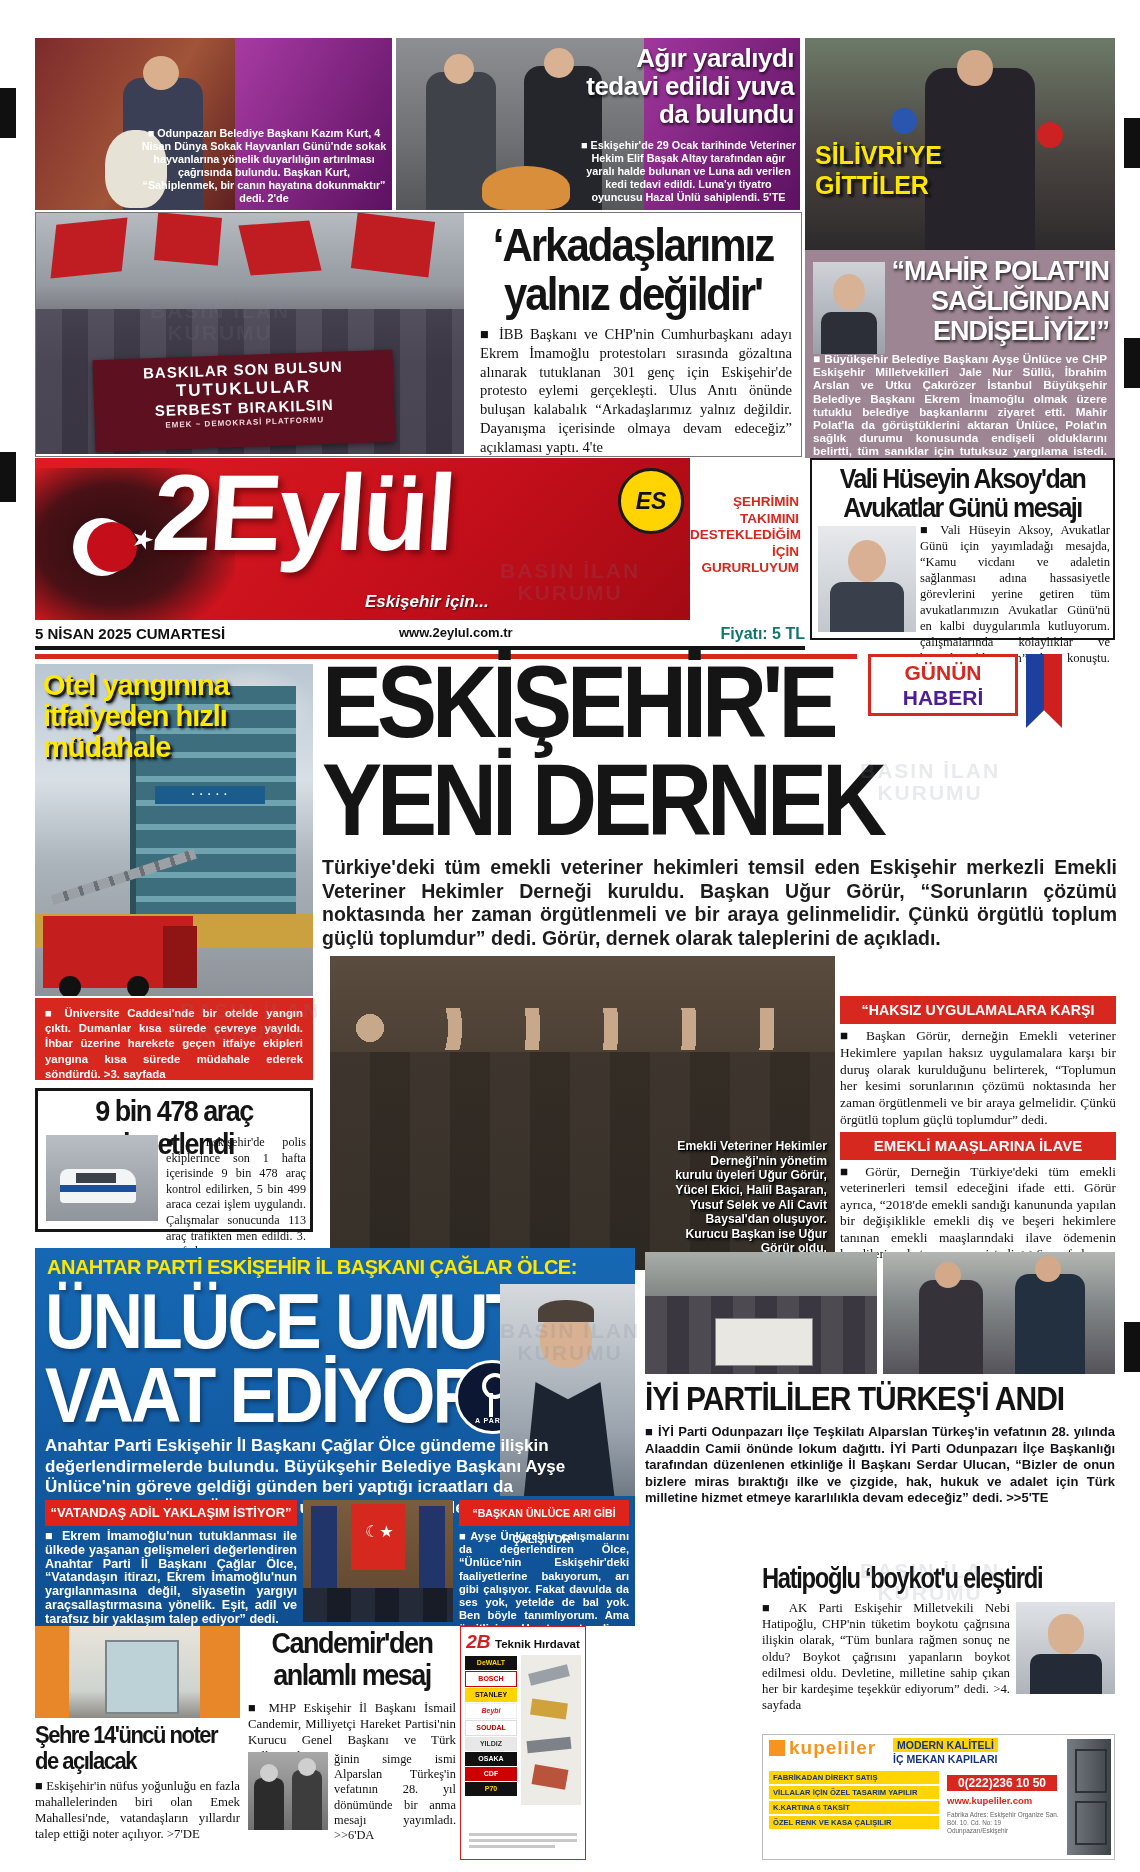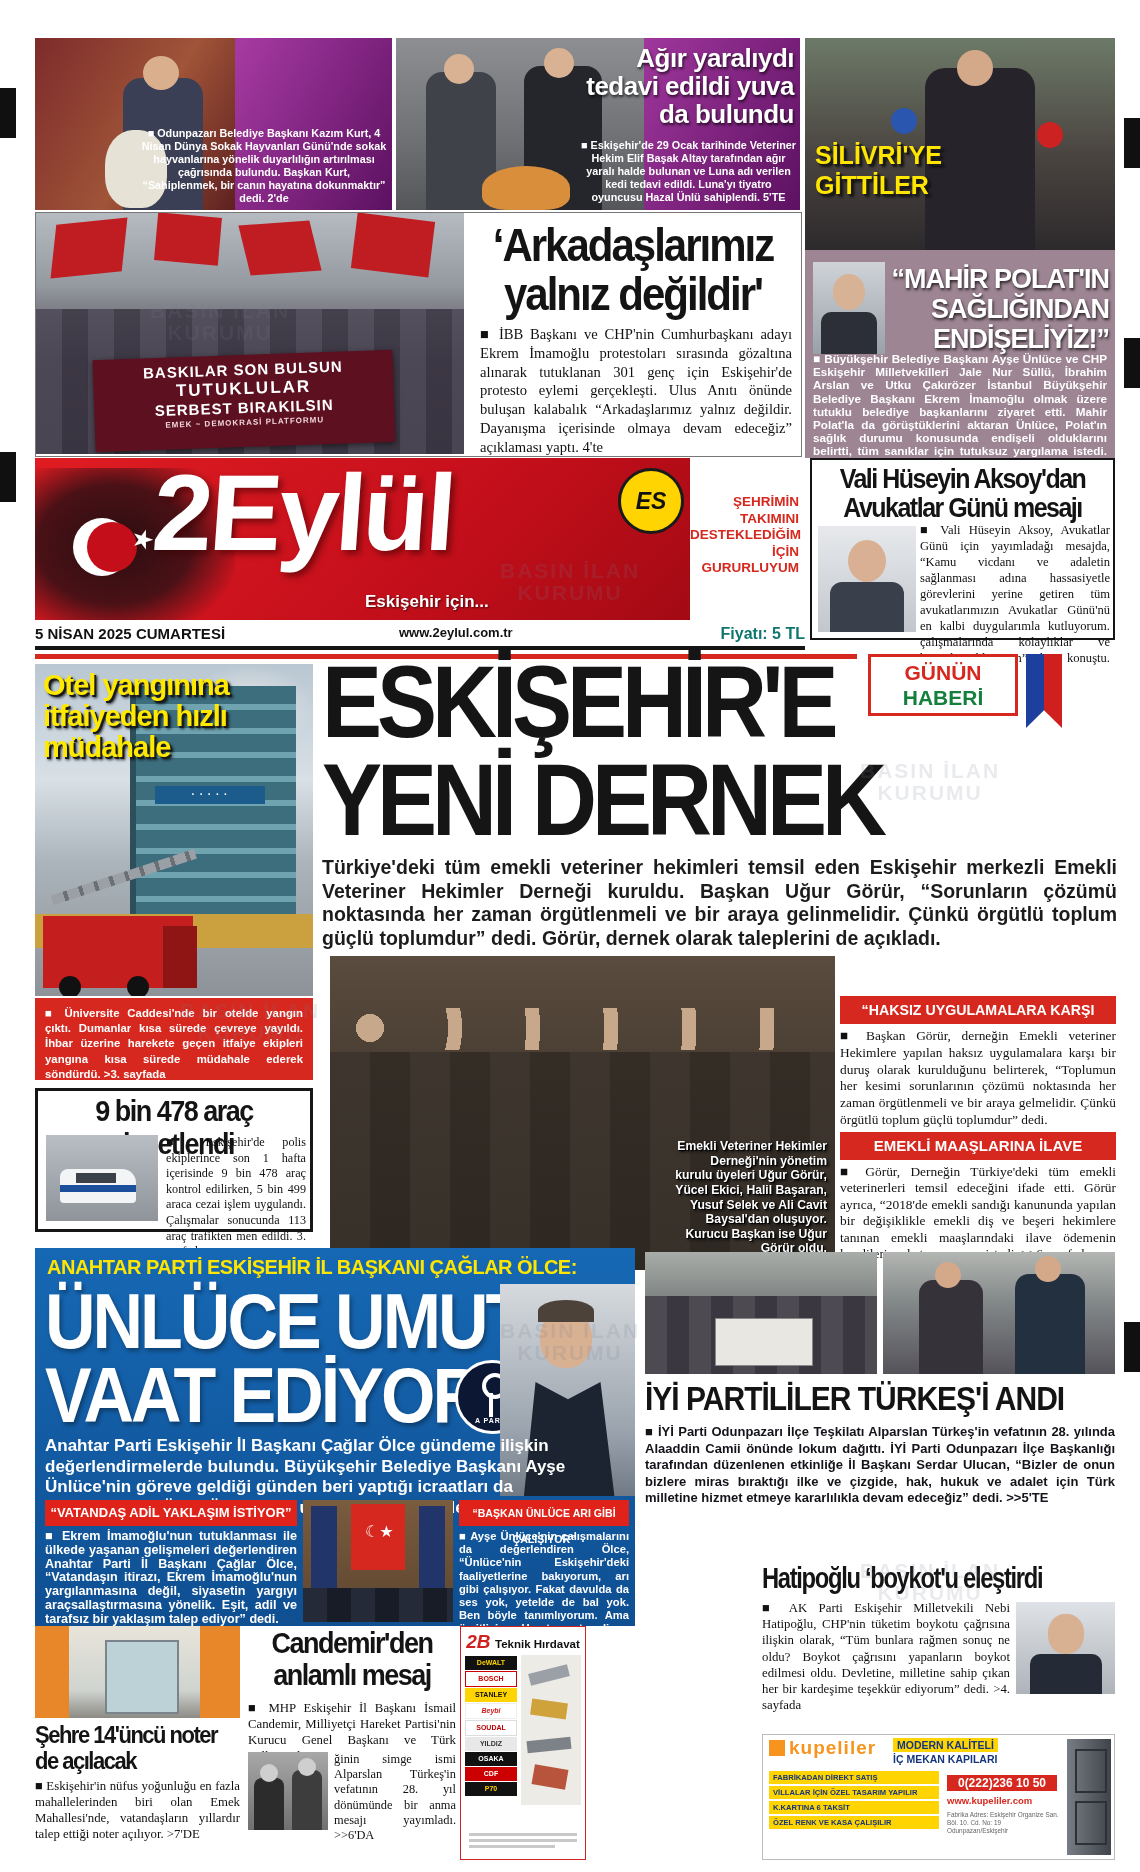--- a/index.html
+++ b/index.html
@@ -65,21 +65,21 @@
       <div class="abs" style="left:120px;top:30px;width:110px;height:182px;background:#26242a;border-radius:20px 20px 0 0;"></div>
       <div class="abs" style="left:152px;top:12px;width:36px;height:36px;background:#d3a98a;border-radius:50%;"></div>
       <div class="abs" style="left:86px;top:70px;width:26px;height:26px;background:#2a56b0;border-radius:50%;"></div>
       <div class="abs" style="left:232px;top:84px;width:26px;height:26px;background:#c22;border-radius:50%;"></div>
       <div class="abs b shk" style="left:10px;top:102px;width:160px;font-size:25px;line-height:30px;color:#ffe600;">SİLİVRİ'YE GİTTİLER</div>
     </div>
     <div class="photo" style="left:8px;top:224px;width:72px;height:92px;background:linear-gradient(180deg,#cfd3d8,#9aa0a8);">
       <div class="abs" style="left:20px;top:12px;width:32px;height:36px;background:#d8b294;border-radius:50%;"></div>
       <div class="abs" style="left:8px;top:50px;width:56px;height:42px;background:#2c2f38;border-radius:10px 10px 0 0;"></div>
     </div>
-    <div class="abs b w r sh" style="left:84px;top:218px;width:220px;font-size:27px;line-height:30px;letter-spacing:-1px;margin-top:8px;">“MAHİR POLAT'IN SAĞLIĞINDAN ENDİŞELİYİZ!”</div>
+    <div class="abs b w r sh" style="left:84px;top:218px;width:220px;font-size:27px;line-height:30px;letter-spacing:-1px;">“MAHİR POLAT'IN SAĞLIĞINDAN ENDİŞELİYİZ!”</div>
     <div class="abs b w j" style="left:8px;top:314px;width:294px;font-size:11.7px;line-height:13.2px;">■ Büyükşehir Belediye Başkanı Ayşe Ünlüce ve CHP Eskişehir Milletvekilleri Jale Nur Süllü, İbrahim Arslan ve Utku Çakırözer İstanbul Büyükşehir Belediye Başkanı Ekrem İmamoğlu olmak üzere tutuklu belediye başkanlarını ziyaret etti. Mahir Polat'la da görüştüklerini aktaran Ünlüce, Polat'ın sağlık durumu konusunda endişeli olduklarını belirtti, tüm sanıklar için tutuksuz yargılama istedi. &gt;&gt;3'TE</div>
   </div>
 
   <div class="abs" style="left:35px;top:212px;width:765px;height:243px;border:1px solid #777;background:#fff;">
     <div class="photo" style="left:0;top:0;width:428px;height:241px;background:linear-gradient(180deg,#b6bbc1 0%,#9599a0 30%,#4a4450 62%,#35313c 100%);">
       <div class="flag" style="left:18px;top:8px;width:70px;height:54px;transform:skewX(-12deg) rotate(-6deg);"></div>
       <div class="flag" style="left:120px;top:2px;width:64px;height:48px;transform:rotate(5deg);"></div>
       <div class="flag" style="left:208px;top:10px;width:72px;height:50px;transform:skewX(10deg) rotate(-4deg);"></div>
       <div class="flag" style="left:318px;top:4px;width:78px;height:56px;transform:rotate(7deg);"></div>
       <div class="abs" style="left:0;top:96px;width:428px;height:145px;background:repeating-linear-gradient(90deg,#4d4856 0 26px,#3a3542 26px 52px);opacity:.85;"></div>
@@ -93,21 +93,21 @@
     <div class="abs hl c" style="left:436px;top:8px;width:322px;font-size:42px;line-height:45px;letter-spacing:-2px;transform:scaleY(1.08);transform-origin:top center;">‘Arkadaşlarımız yalnız değildir'</div>
     <div class="abs serif j" style="left:444px;top:112px;width:312px;font-size:14.6px;line-height:18.8px;color:#111;">■ İBB Başkanı ve CHP'nin Cumhurbaşkanı adayı Ekrem İmamoğlu protestoları sırasında gözaltına alınarak tutuklanan 301 genç için Eskişehir'de protesto eylemi gerçekleşti. Ulus Anıtı önünde buluşan kalabalık “Arkadaşlarımız yalnız değildir. Dayanışma içerisinde olmaya devam edeceğiz” açıklaması yaptı. 4'te</div>
   </div>
 
   <div class="abs" style="left:35px;top:458px;width:655px;height:162px;background:linear-gradient(135deg,#e01c22 0%,#c40f1b 60%,#a30a14 100%);overflow:hidden;">
     <div class="abs" style="left:-20px;top:10px;width:220px;height:170px;background:radial-gradient(ellipse at 45% 45%,#2a0d10 0%,#4a1116 45%,rgba(120,10,18,0) 75%);"></div>
     <div class="abs" style="left:38px;top:60px;width:58px;height:58px;border-radius:50%;background:#fff;"></div>
     <div class="abs" style="left:52px;top:64px;width:50px;height:50px;border-radius:50%;background:#c40f1b;"></div>
     <div class="abs w" style="left:96px;top:66px;font-size:26px;transform:rotate(18deg);">★</div>
     <div class="abs b w" style="left:118px;top:-8px;font-size:108px;letter-spacing:-3px;transform:skewX(-4deg);text-shadow:4px 4px 6px rgba(60,0,0,.55);">2Eylül</div>
-    <div class="abs b w" style="left:330px;bottom:8px;font-size:17px;text-shadow:1px 1px 2px rgba(0,0,0,.6);text-align:center;">Eskişehir için...</div>
+    <div class="abs b w" style="left:330px;bottom:8px;font-size:17px;font-style:italic;text-shadow:1px 1px 2px rgba(0,0,0,.6);text-align:center;">Eskişehir için...</div>
     <div class="abs c" style="right:6px;top:10px;width:60px;height:60px;border-radius:50%;background:#ffd400;border:3px solid #1a1a1a;line-height:60px;font-weight:bold;font-size:23px;font-style:italic;color:#111;">ES</div>
   </div>
   <div class="abs b r" style="left:690px;top:458px;width:113px;height:162px;background:#fff;color:#d6281e;font-size:13.5px;line-height:16.5px;padding-top:36px;padding-right:4px;box-sizing:border-box;text-transform:uppercase;">ŞEHRİMİN TAKIMINI DESTEKLEDİĞİM İÇİN GURURLUYUM</div>
 
   <div class="abs" style="left:810px;top:458px;width:305px;height:182px;border:2px solid #141414;background:#fff;box-sizing:border-box;">
     <div class="abs hl c" style="left:4px;top:4px;width:293px;font-size:25px;line-height:26.5px;letter-spacing:-1.5px;transform:scaleY(1.08);transform-origin:top center;">Vali Hüseyin Aksoy'dan Avukatlar Günü mesajı</div>
     <div class="photo" style="left:6px;top:66px;width:98px;height:106px;background:linear-gradient(180deg,#e7e9ec,#c2c7cd);">
       <div class="abs" style="left:30px;top:14px;width:38px;height:42px;background:#d9b093;border-radius:50%;"></div>
       <div class="abs" style="left:12px;top:56px;width:74px;height:50px;background:#39404c;border-radius:12px 12px 0 0;"></div>
     </div>
@@ -143,21 +143,21 @@
       <div class="abs" style="left:14px;top:50px;width:76px;height:7px;background:#1b4f9c;"></div>
       <div class="abs" style="left:30px;top:38px;width:40px;height:10px;background:#3a4148;"></div>
     </div>
     <div class="abs serif j" style="left:128px;top:44px;width:140px;font-size:12.2px;line-height:15.6px;color:#111;">■ Eskişehir'de polis ekiplerince son 1 hafta içerisinde 9 bin 478 araç kontrol edilirken, 5 bin 499 araca cezai işlem uygulandı. Çalışmalar sonucunda 113 araç trafikten men edildi. 3. sayfada</div>
   </div>
 
   <div class="abs giant" style="left:322px;top:652px;">ESKİŞEHİR'E</div>
   <div class="abs" style="left:868px;top:654px;width:210px;height:76px;">
     <div class="abs c" style="left:0;top:0;width:150px;height:62px;background:#fff;border:3px solid #d6281e;box-sizing:border-box;padding-top:3px;">
       <div class="b" style="color:#d6281e;font-size:21px;line-height:25px;letter-spacing:0;">GÜNÜN</div>
-      <div class="b" style="color:#15803d;font-size:21px;line-height:25px;">HABERİ</div>
+      <div class="b" style="color:#4c1d95;font-size:21px;line-height:25px;">HABERİ</div>
     </div>
     <div class="abs" style="left:158px;top:0;width:36px;height:74px;background:linear-gradient(90deg,#1d3f9e 50%,#cf1f1f 50%);clip-path:polygon(0 0,100% 0,100% 100%,50% 76%,0 100%);"></div>
   </div>
   <div class="abs giant" style="left:322px;top:750px;">YENİ DERNEK</div>
 
   <div class="abs b j" style="left:322px;top:856px;width:795px;font-size:19.5px;line-height:23.5px;color:#1c1c1c;">Türkiye'deki tüm emekli veteriner hekimleri temsil eden Eskişehir merkezli Emekli Veteriner Hekimler Derneği kuruldu. Başkan Uğur Görür, “Sorunların çözümü noktasında her zaman örgütlenmeli ve bir araya gelinmelidir. Çünkü örgütlü toplum güçlü toplumdur” dedi. Görür, dernek olarak taleplerini de açıkladı.</div>
 
   <div class="photo" style="left:330px;top:956px;width:505px;height:314px;background:linear-gradient(180deg,#5a4c3e 0%,#463a30 45%,#2b2620 100%);">
     <div class="abs" style="left:20px;top:52px;width:470px;height:42px;background:repeating-radial-gradient(circle at 20px 20px,#c8a88a 0 14px,rgba(0,0,0,0) 14px 78px);"></div>
     <div class="abs" style="left:0;top:96px;width:505px;height:218px;background:repeating-linear-gradient(90deg,#3a332c 0 40px,#2e2822 40px 80px);opacity:.8;"></div>

